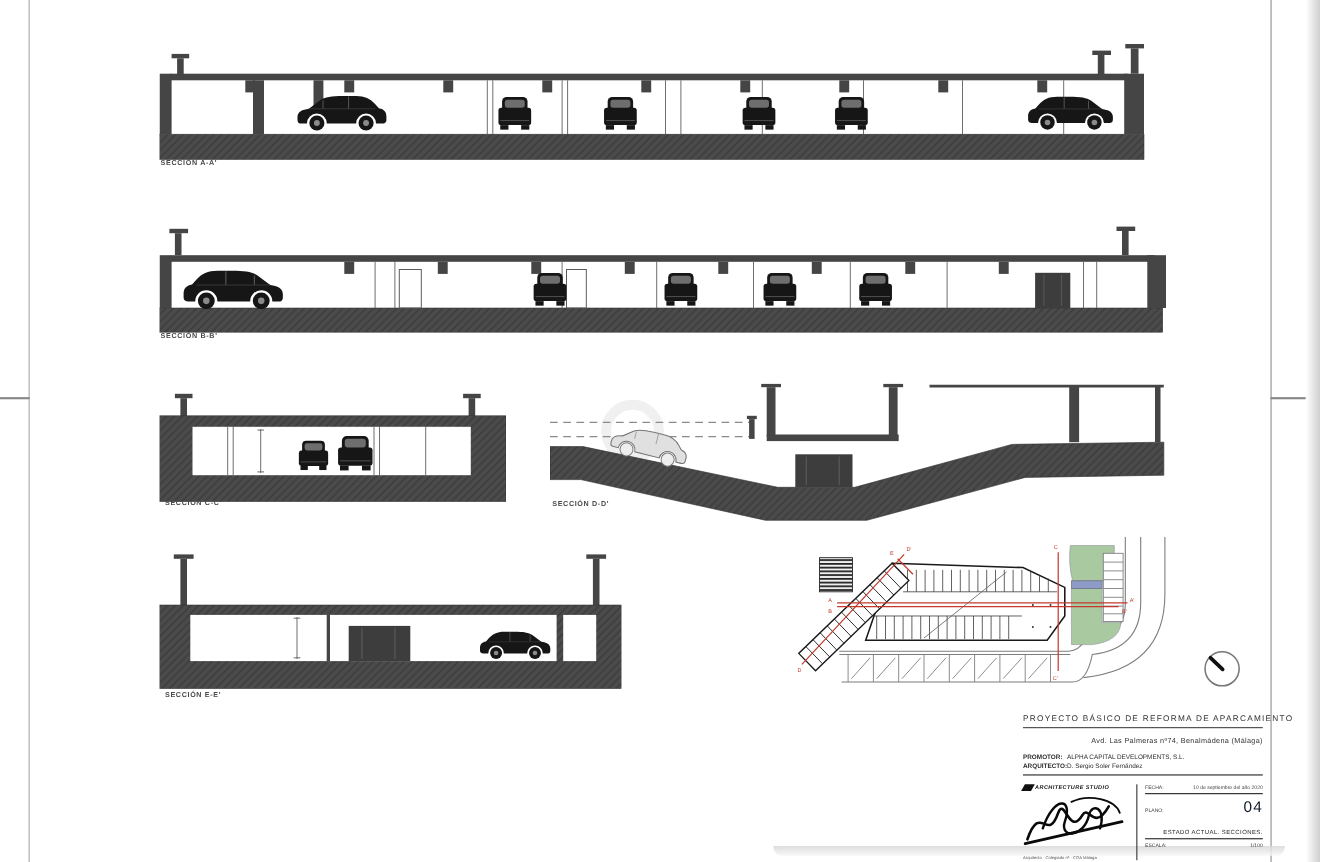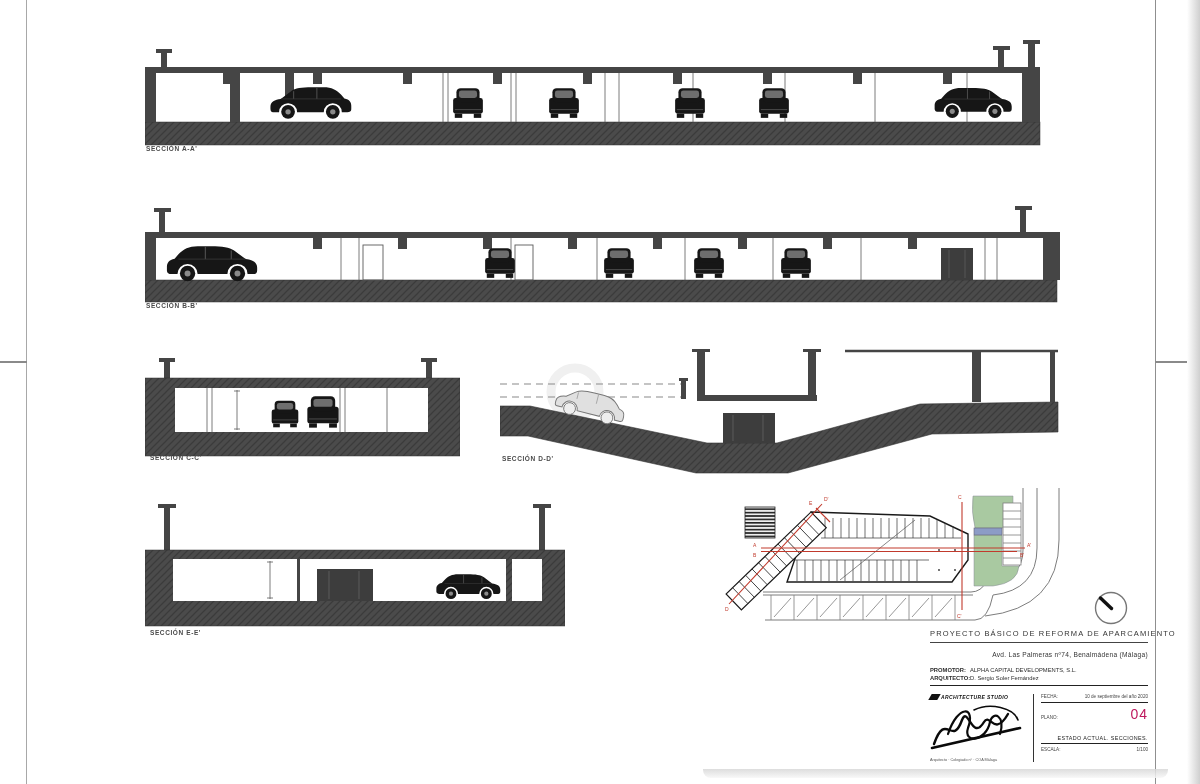--- a/index.html
+++ b/index.html
@@ -7,38 +7,38 @@
   #canvas{position:relative;width:1200px;height:784px;background:#ffffff;}
   .abs{position:absolute;}
   .sec-label{position:absolute;font-size:6.5px;letter-spacing:.6px;color:#4a4a4a;font-weight:bold;}
   .scanline-v{position:absolute;top:0;width:1px;height:784px;background:#a8a8a8;}
   .foldtick{position:absolute;height:2px;background:#8a8a8a;}
   .edge-band{position:absolute;right:0;top:0;width:13px;height:784px;
              background:linear-gradient(to right,#ffffff,#cfcfcf);}
   .page-shadow{position:absolute;left:703px;top:769px;width:465px;height:9px;
                background:linear-gradient(#d7d7d7,#f7f7f7);border-radius:0 0 8px 8px;opacity:.85;}
   
-  .tblock{position:absolute;left:930px;top:629px;width:218px;color:#2e2e2e;}
+  .tblock{position:absolute;left:930px;top:648px;width:218px;color:#2e2e2e;}
   .tb-title{font-size:7.5px;letter-spacing:1.15px;white-space:nowrap;color:#333;
             border-bottom:1.2px solid #444;padding-bottom:4px;}
   .tb-address{text-align:right;font-size:6.6px;letter-spacing:.3px;margin-top:8px;color:#333;}
   .tb-parties{margin-top:9px;border-bottom:1.6px solid #222;padding-bottom:4px;font-size:5.8px;}
   .tb-row{display:flex;margin-top:1.5px;}
   .tb-lab{font-weight:bold;width:40px;flex:none;}
   .tb-lower{display:flex;margin-top:8px;}
   .tb-left{width:96px;flex:none;}
   .tb-logo{display:flex;align-items:center;gap:2px;}
   .tb-logo-glyph{display:inline-block;width:9px;height:6px;background:#111;
                  transform:skewX(-30deg);}
   .tb-logo-text{font-size:5px;font-weight:bold;letter-spacing:.4px;font-style:italic;color:#111;white-space:nowrap;}
   .tb-note{font-size:3.8px;color:#555;white-space:nowrap;margin-top:2px;}
   .tb-right{border-left:1.1px solid #333;margin-left:7px;padding-left:7px;flex:1;}
   .tb-frow{display:flex;justify-content:space-between;align-items:baseline;font-size:4.6px;color:#444;}
   .tb-frow.rule{border-bottom:1.4px solid #222;padding-bottom:3px;}
-  .tb-plano-num{font-size:14px;color:#be185d;letter-spacing:1px;}
+  .tb-plano-num{font-size:14px;color:#0f172a;letter-spacing:1px;}
   .tb-estado{text-align:right;font-size:5.4px;letter-spacing:.4px;color:#222;
              border-bottom:1.2px solid #222;margin-top:13px;padding-bottom:2px;}
 </style>
 </head>
 <body>
 
 <div id="canvas">
 
   <svg width="0" height="0" style="position:absolute" aria-hidden="true">
     <defs>

